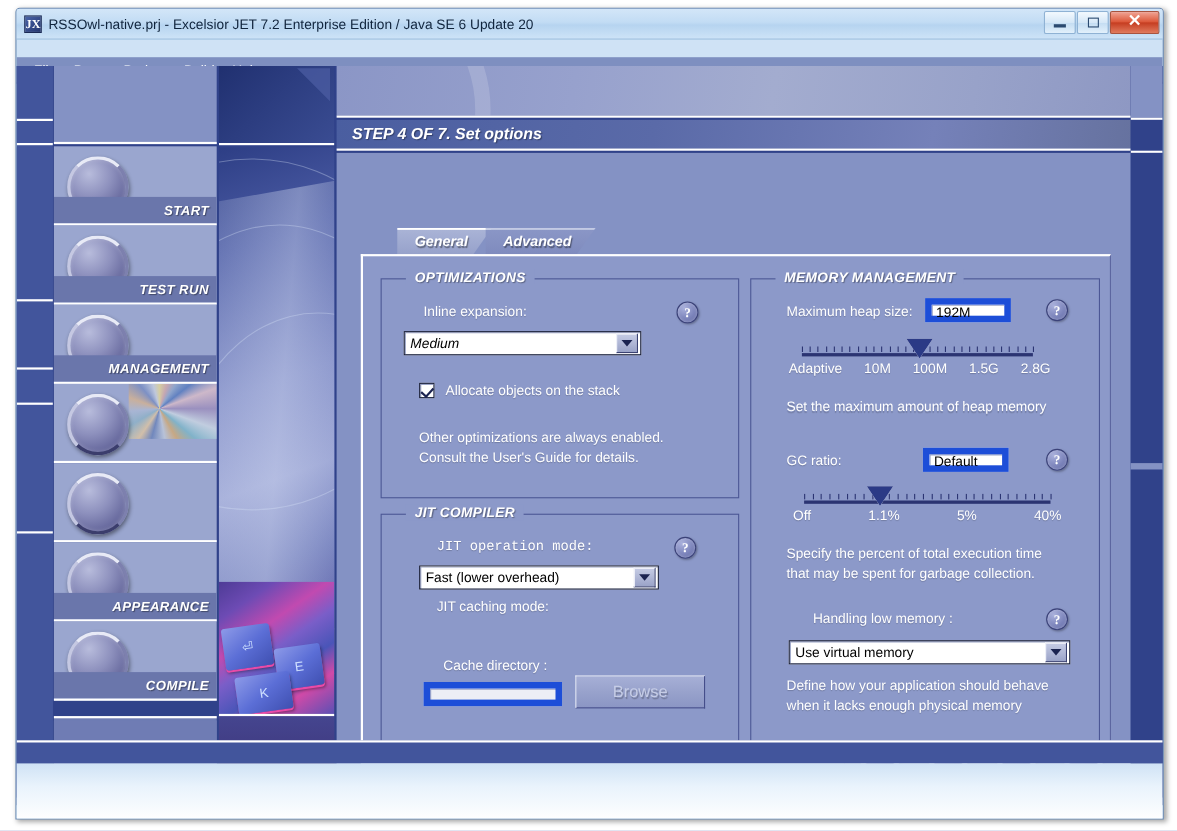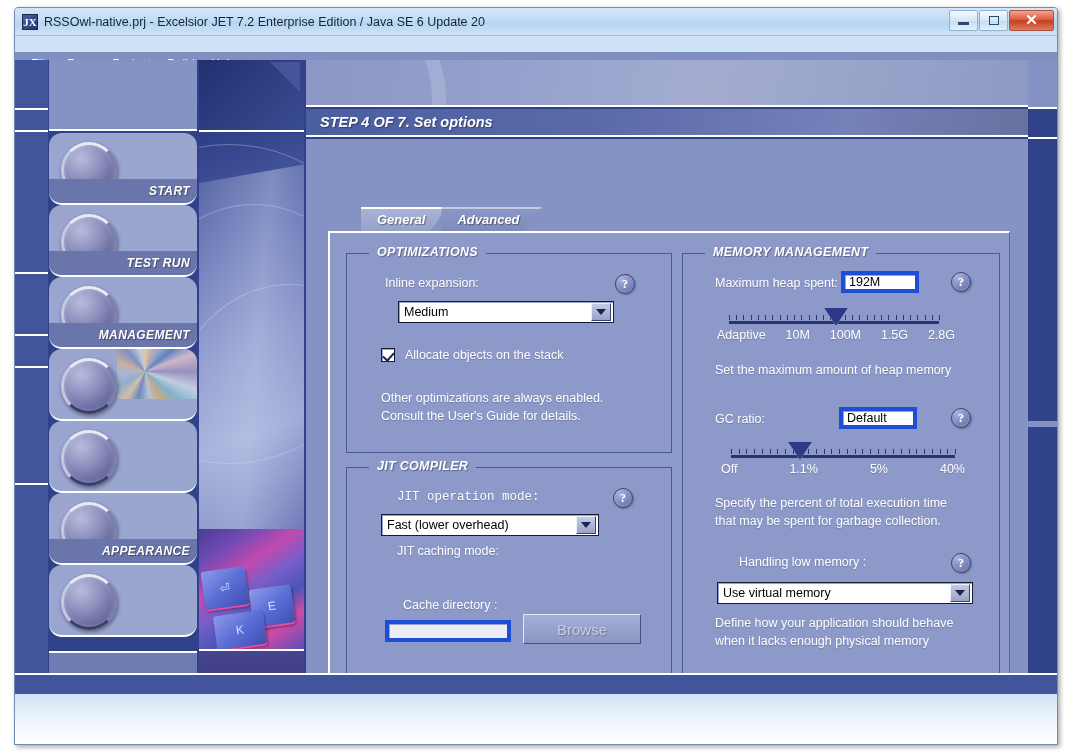--- a/index.html
+++ b/index.html
@@ -100,21 +100,20 @@
   }
   #sidebar-list {
     position: absolute; left:0; top:73px; width:148px; height:516px;
   }
   .nav-item {
     position: relative;
     width: 148px; height: 72px;
     background: #9aa6cf;
     border-bottom: 2px solid #ffffff;
     overflow: hidden;
-    border-radius: 13px;
   }
   .nav-item.active { background: #9aa6cf; }
   .nav-item.active .nav-deco {
     position: absolute; right:0; top:0; width: 80px; height: 50px;
     background:
       conic-gradient(from 0deg at 35% 45%,
         #d8cfa0 0deg, #c8a7b0 18deg, #8fa5cc 34deg, #5e7fc0 52deg,
         #d0b9c9 70deg, #9a8fbe 90deg, #c3cfe0 110deg, #7fb3c9 130deg,
         #c9a880 150deg, #b9c3d8 170deg, #6f86bc 195deg, #d4c0a8 215deg,
         #8fb0c8 240deg, #a9b6d4 265deg, #cbb09a 290deg, #7b8fc4 320deg,
@@ -304,22 +303,22 @@
   }
   .carrow i {
     display:block; width:0;height:0;
     border-left:5px solid transparent; border-right:5px solid transparent;
     border-top:6px solid #1b2350;
   }
 
   
   .tinput {
     position:absolute; height:22px; background:#ffffff;
-    border:4px solid #1d4ed8; box-shadow: inset 1px 1px 0 #9aa3c6;
-    display:flex; align-items:center;
+    border:6px solid #1d4ed8; box-shadow: inset 1px 1px 0 #9aa3c6;
+    display:flex; 
   }
   .tinput .tval { font-size:12.5px; color:#000; padding-left:4px; }
   .tinput.empty { background:#eceef5; }
 
   
   .qmark {
     position:absolute; width:20px; height:20px; border-radius:50%;
     background: radial-gradient(circle at 34% 28%, #aab1dc 0%, #8088be 50%, #5a62a0 100%);
     border:1px solid #3b4278;
     box-shadow: inset 0 0 3px rgba(255,255,255,.4), 1px 1px 2px rgba(0,0,0,.3);
@@ -512,20 +511,23 @@
 
         <div class="nav-item">
           <div class="nav-ball"></div>
           <div class="nav-labelbar">
             <div class="nav-label">APPEARANCE</div>
           </div>
         </div>
 
         <div class="nav-item">
           <div class="nav-ball"></div>
+          <div class="nav-labelbar">
+            <div class="nav-label">COMPILE</div>
+          </div>
         </div>
 
       </div>
       <div id="sidebar-bottom">
         <div class="inner"></div>
       </div>
     </div>
 
     <div id="deco-strip">
       <div id="deco-top"></div>
@@ -567,21 +569,21 @@
         </div>
 
         <div id="tab-pane">
 
           <div class="group" id="grp-optimizations">
             <div class="legend">OPTIMIZATIONS</div>
 
             <div class="fld-label" style="left:38px; top:22px;">Inline expansion:</div>
             <div class="qmark" style="left:268px; top:20px;">?</div>
 
-            <div class="combo" style="left:51px; top:47px; width:216px;">
+            <div class="combo" style="left:20px; top:47px; width:216px;font-style:italic;">
               <div class="cval">Medium</div>
               <div class="carrow">
                   <i></i>
                 </div>
             </div>
 
             <div class="cbox" style="left:34px; top:94px;"></div>
             <div class="fld-label" style="left:58px; top:94px;">Allocate objects on the stack</div>
 
             <div class="desc" style="left:34px; top:135px; width:280px;">Other optimizations are always enabled.
@@ -606,21 +608,21 @@
             <div class="fld-label" style="left:56px; top:130px;">Cache directory :</div>
             <div class="tinput empty" style="left:38px; top:152px; width:126px;">
               <div class="tval"></div>
             </div>
             <div class="btn" style="left:176px; top:146px; width:118px;">Browse</div>
           </div>
 
           <div class="group" id="grp-memory">
             <div class="legend">MEMORY MANAGEMENT</div>
 
-            <div class="fld-label" style="left:32px; top:22px;">Maximum heap spent:</div>
+            <div class="fld-label" style="left:32px; top:22px;">Maximum heap size:</div>
             <div class="tinput" style="left:158px; top:17px; width:78px;">
               <div class="tval">192M</div>
             </div>
             <div class="qmark" style="left:268px; top:18px;">?</div>
 
             <div class="slider" style="left:46px; top:48px; width:210px; height:22px;">
               <div class="ticks" id="heap-ticks">
                   <i style="left:0%"></i>
                   <i style="left:3.4482758620689653%"></i>
                   <i style="left:6.896551724137931%"></i>

